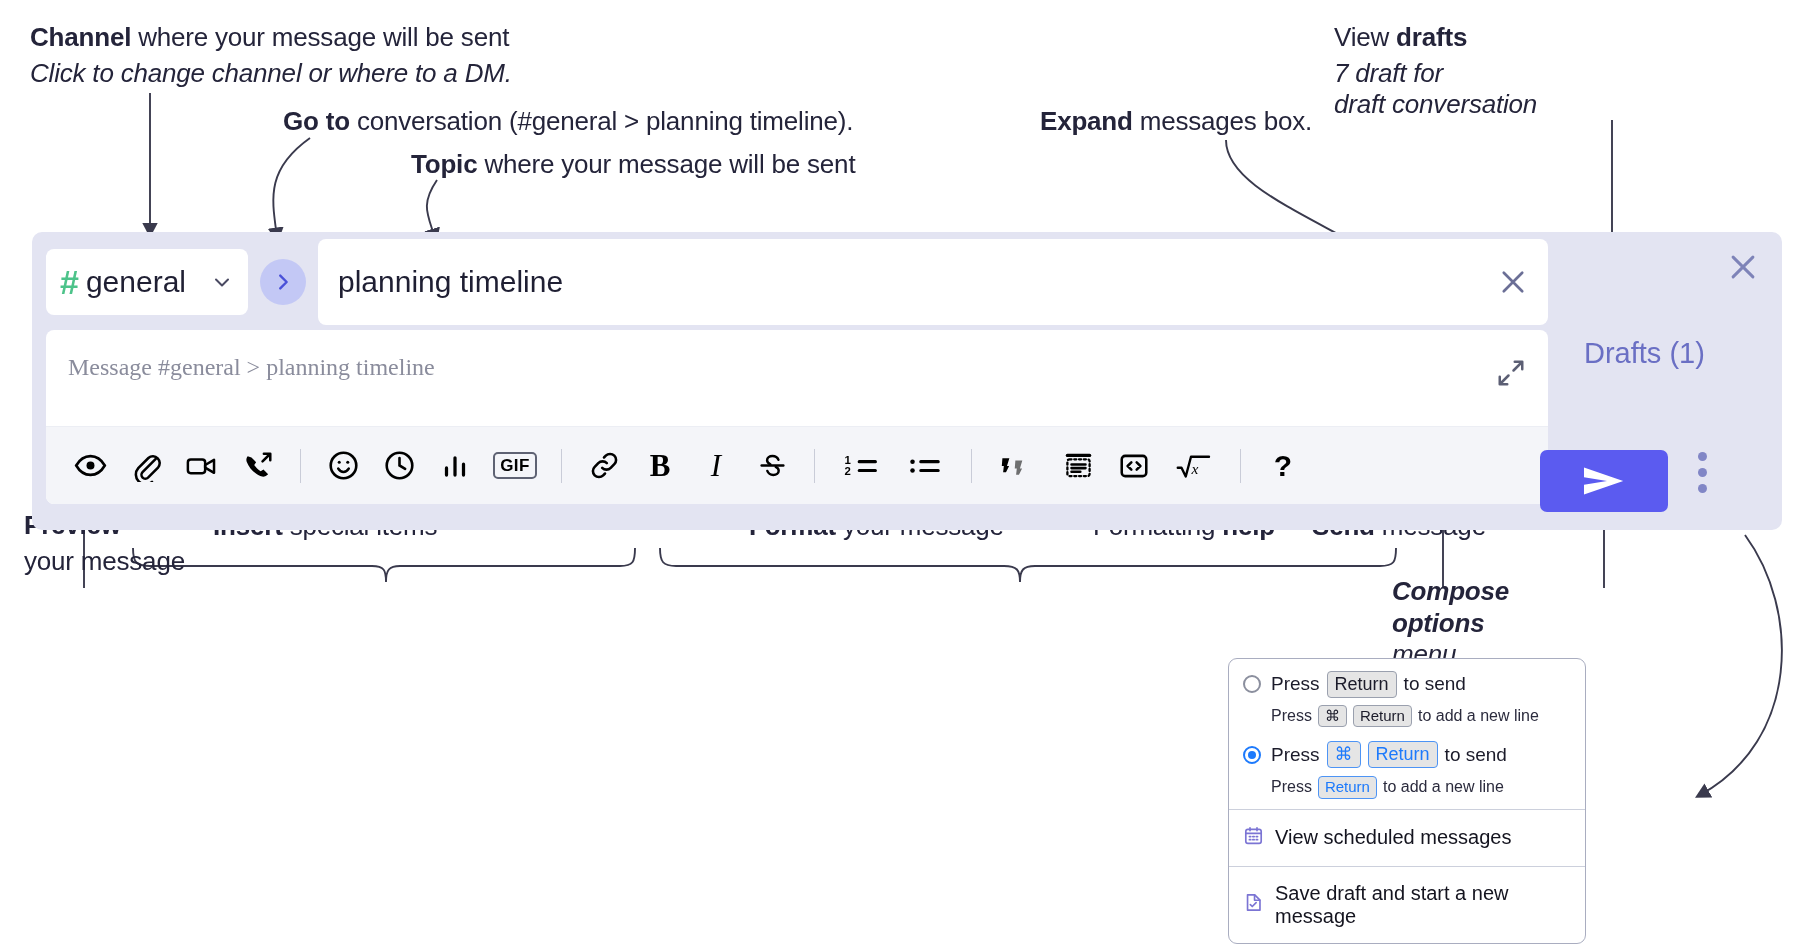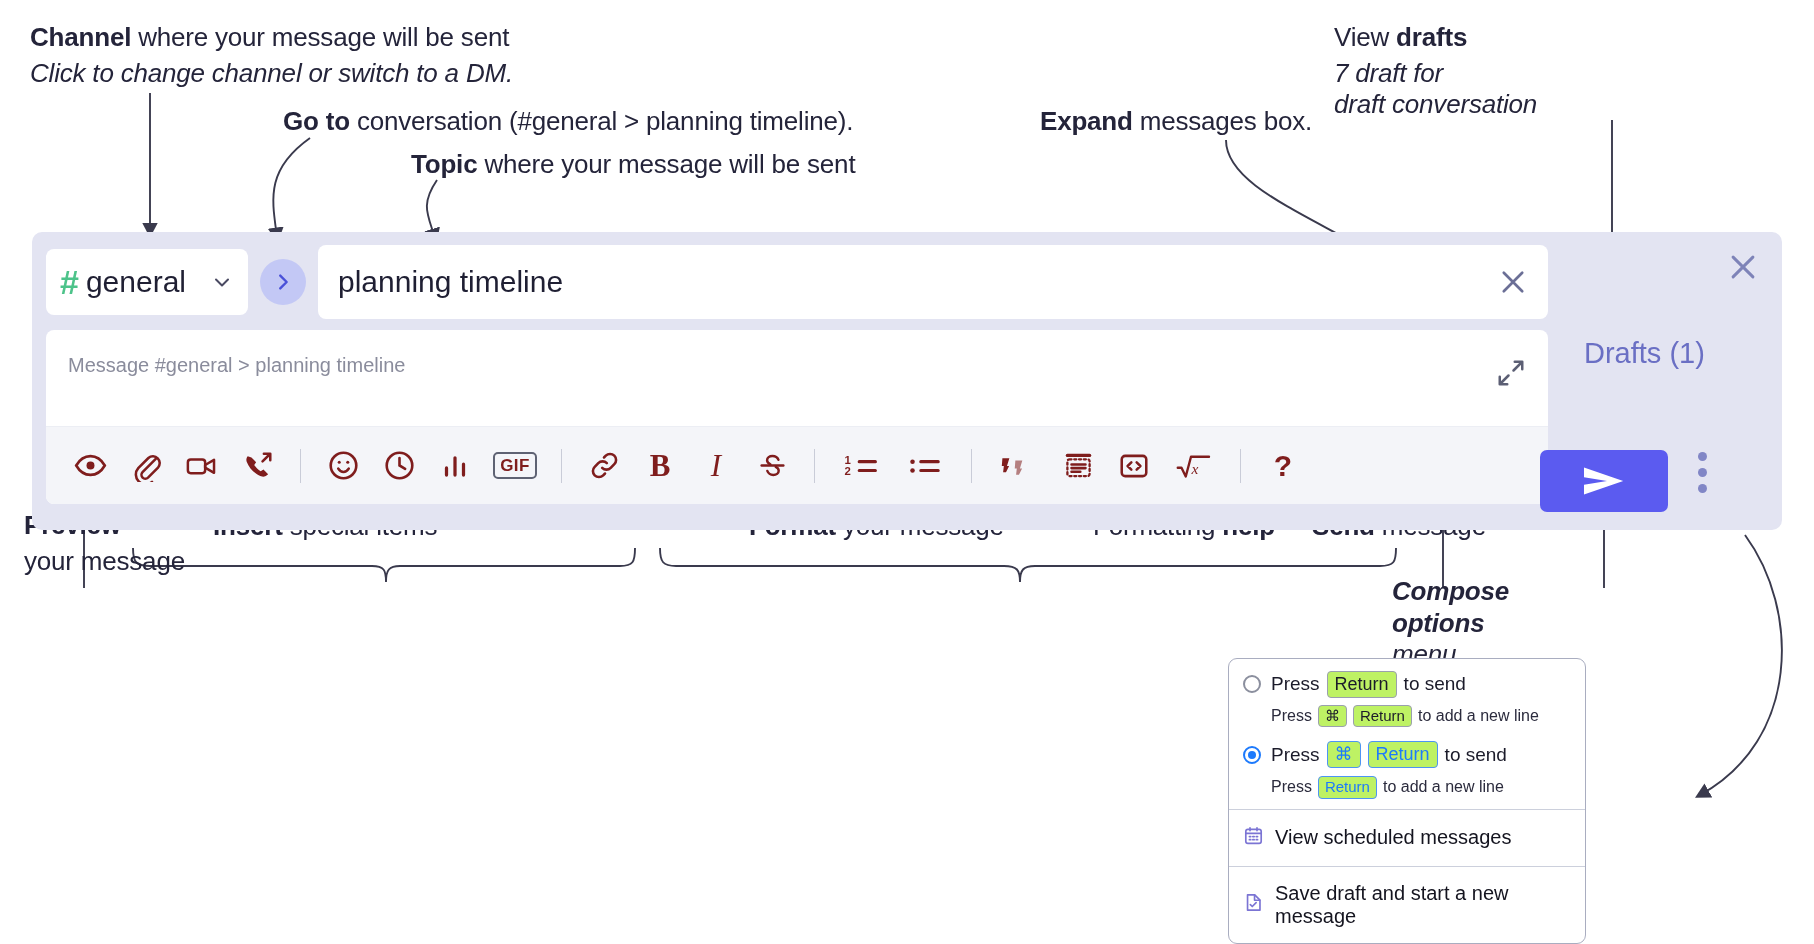--- a/index.html
+++ b/index.html
@@ -58,57 +58,57 @@
   .channel-name { font-size: 30px; color: #1f1f33; }
   .chev { margin-left: auto; color: #4a4a62; display: flex; }
   .go-btn {
     width: 46px; height: 46px; border-radius: 50%;
     background: #c3c8f5;
     display: flex; align-items: center; justify-content: center;
     flex: 0 0 46px;
   }
   .go-btn svg { display:block; }
   .topic-field {
-    flex: 1; height: 74px;
+    flex: 1; height: 86px;
     background: #ffffff; border-radius: 8px;
     display: flex; align-items: center;
     padding: 0 18px 0 20px;
   }
   .topic-value { font-size: 30px; color: #1f1f33; }
   .topic-clear { margin-left: auto; display: flex; color: #6b6f96; }
 
   .msgbox {
     margin-top: 12px;
     background: #ffffff;
     border-radius: 8px;
     height: 174px;
     position: relative;
     overflow: hidden;
   }
   .placeholder {
     position: absolute; left: 22px; top: 24px;
-    font-size: 20px; color: #8a8c9c;
+    font-size: 24px; color: #8a8c9c; font-family: Liberation Serif, serif;
   }
   .expand-icon {
     position: absolute; right: 22px; top: 28px;
     color: #5c5f74;
   }
   .toolbar {
     position: absolute; left: 0; right: 0; bottom: 0;
     height: 78px;
     background: #f4f5f9;
     border-top: 1px solid #eceef4;
     display: flex; align-items: center;
     padding: 0 16px;
     gap: 0px;
   }
   .tb {
     width: 56px; height: 56px;
     display: flex; align-items: center; justify-content: center;
-    color: #7f1d1d;
+    color: #000000;
     flex: 0 0 auto;
   }
   .tb.wide { width: 64px; }
   .tb svg { display: block; }
   .sep {
     width: 1px; height: 34px; background: #c9ccd8;
     margin: 0 14px; flex: 0 0 1px;
   }
   .gifbox {
     border: 2.4px solid #5e6273; border-radius: 5px;
@@ -165,21 +165,21 @@
   .radio.on::after {
     content: ""; position: absolute; inset: 3px;
     border-radius: 50%; background: #1d7afc;
   }
   .opt-main { font-size: 19px; color: #1b1b2a; display: flex; align-items: center; gap: 7px; }
   .opt-sub { font-size: 16px; color: #2b2b3d; display: flex; align-items: center; gap: 6px; margin: 7px 0 0 28px; }
   .opt-sub.second { margin-top: 8px; }
   .key {
     border: 1.4px solid #9aa0ae; border-radius: 4px;
     padding: 1px 7px; font-size: 18px; color: #1b1b2a;
-    background: #bef264; display: inline-block; line-height: 1.25; text-align: right;
+    background: #e5e5e5; display: inline-block; line-height: 1.25; text-align: right;
   }
   .key.sm { font-size: 15px; padding: 1px 6px; }
   .key.blue { border-color: #4d94f5; color: #1d7afc; }
   .menu-div { height: 1.4px; background: #ccd0dc; }
   .menu-item {
     display: flex; align-items: center; gap: 11px;
     padding: 9px 14px; font-size: 20px; color: #14141f;
   }
   .menu-item svg { flex: 0 0 auto; color: #7b74d4; }
   .menu-grp { padding: 6px 0; }
@@ -225,21 +225,21 @@
         <path d="M0,0 L8,4.2 L0,8.4 z" fill="#3a3a4d"></path>
       </marker>
       <marker id="ar4" markerWidth="9" markerHeight="9" refX="5" refY="4.2" orient="auto">
         <path d="M0,0 L8,4.2 L0,8.4 z" fill="#3a3a4d"></path>
       </marker>
     </defs>
   </svg>
 
   <div class="anno" style="left:30px; top:22px;">
     <div><b>Channel</b><span> where your message will be sent</span></div>
-    <div class="it" style="margin-top:4px;">Click to change channel or switch to a DM.</div>
+    <div class="it" style="margin-top:4px;">Click to change channel or where to a DM.</div>
   </div>
 
   <div class="anno" style="left:283px; top:106px;">
     <b>Go to</b><span> conversation (#general &gt; planning timeline).</span>
   </div>
 
   <div class="anno" style="left:411px; top:149px;">
     <b>Topic</b><span> where your message will be sent</span>
   </div>
 

